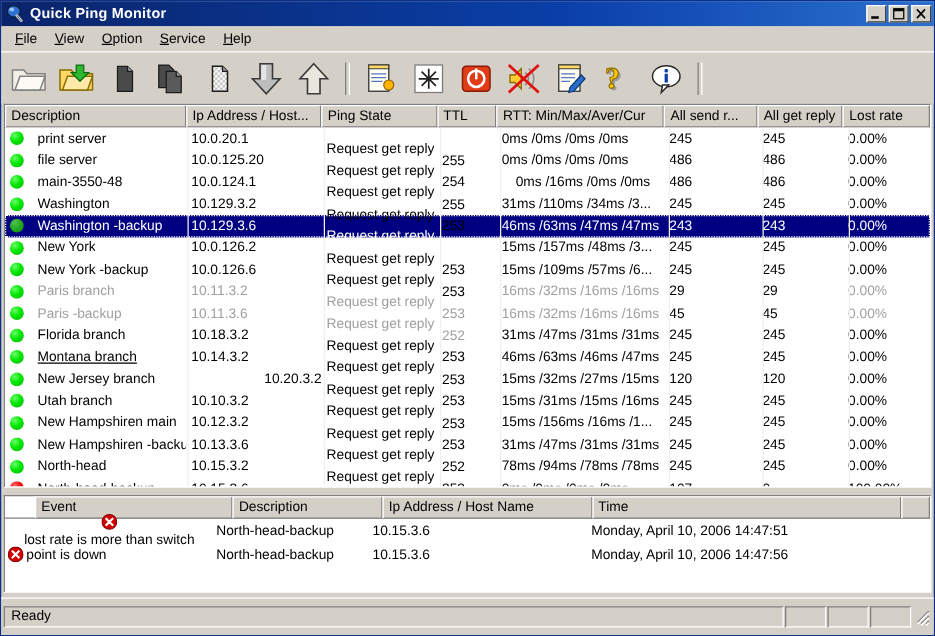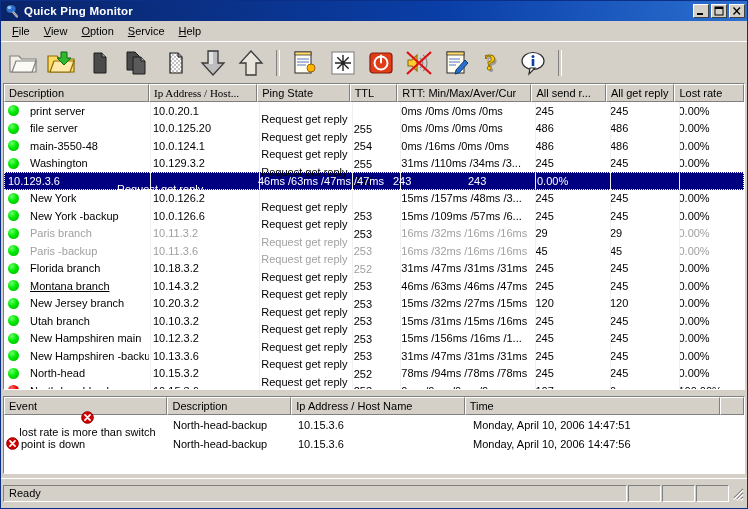--- a/index.html
+++ b/index.html
@@ -415,21 +415,21 @@
         <rect x="12.7" y="10" width="2.6" height="7" fill="#0a3fa8"></rect>
       </svg>
     </span>
 
     <span class="tsep"></span>
   </div>
 
   <div class="listpane">
     <div class="hdrrow" id="list-header">
         <div class="hcell" style="width: 146px;">Description</div>
-        <div class="hcell" style="width: 109px; font-family: Liberation Serif, serif;">Ip Address / Host...</div>
+        <div class="hcell" style="width: 109px;">Ip Address / Host...</div>
         <div class="hcell" style="width: 93px;">Ping State</div>
         <div class="hcell" style="width: 48px;">TTL</div>
         <div class="hcell" style="width: 135px;">RTT: Min/Max/Aver/Cur</div>
         <div class="hcell" style="width: 75px;">All send r...</div>
         <div class="hcell" style="width: 69px;">All get reply</div>
         <div class="hcell" style="width: 70px;">Lost rate</div>
       </div>
     <div class="rows" id="list-rows">
         <div class="row">
           <div class="cell c-desc" style="width: 146px;">
@@ -458,39 +458,43 @@
           <div class="cell c-lost" style="width: 70px;">0.00%</div>
         </div>
         <div class="row">
           <div class="cell c-desc" style="width: 146px;">
             <span class="led green"></span>
             <span class="desc-text">main-3550-48</span>
           </div>
           <div class="cell c-ip" style="width: 109px;">10.0.124.1</div>
           <div class="cell c-state" style="width: 93px;">Request get reply</div>
           <div class="cell c-ttl" style="width: 48px;">255</div>
-          <div class="cell c-rtt" style="width: 135px;">0ms /16ms /0ms /0ms</div>
+          <div class="cell c-rtt" style="width: 135px; text-align: center;">0ms /16ms /0ms /0ms</div>
           <div class="cell c-send" style="width: 75px;">486</div>
           <div class="cell c-get" style="width: 69px;">486</div>
           <div class="cell c-lost" style="width: 70px;">0.00%</div>
         </div>
         <div class="row">
           <div class="cell c-desc" style="width: 146px;">
             <span class="led green"></span>
             <span class="desc-text">Washington</span>
           </div>
           <div class="cell c-ip" style="width: 109px;">10.129.3.2</div>
           <div class="cell c-state" style="width: 93px;">Request get reply</div>
           <div class="cell c-ttl" style="width: 48px;">253</div>
           <div class="cell c-rtt" style="width: 135px;">31ms /110ms /34ms /3...</div>
           <div class="cell c-send" style="width: 75px;">245</div>
           <div class="cell c-get" style="width: 69px;">245</div>
           <div class="cell c-lost" style="width: 70px;">0.00%</div>
         </div>
         <div class="row selected">
+          <div class="cell c-desc" style="width: 146px;">
+            <span class="led green"></span>
+            <span class="desc-text">Washington -backup</span>
+          </div>
           <div class="cell c-ip" style="width: 109px;">10.129.3.6</div>
           <div class="cell c-state" style="width: 93px;">Request get reply</div>
           <div class="cell c-ttl" style="width: 48px;">252</div>
           <div class="cell c-rtt" style="width: 135px;">46ms /63ms /47ms /47ms</div>
           <div class="cell c-send" style="width: 75px;">243</div>
           <div class="cell c-get" style="width: 69px;">243</div>
           <div class="cell c-lost" style="width: 70px;">0.00%</div>
         </div>
         <div class="row">
           <div class="cell c-desc" style="width: 146px;">
@@ -568,21 +572,21 @@
           <div class="cell c-rtt" style="width: 135px;">46ms /63ms /46ms /47ms</div>
           <div class="cell c-send" style="width: 75px;">245</div>
           <div class="cell c-get" style="width: 69px;">245</div>
           <div class="cell c-lost" style="width: 70px;">0.00%</div>
         </div>
         <div class="row">
           <div class="cell c-desc" style="width: 146px;">
             <span class="led green"></span>
             <span class="desc-text">New Jersey branch</span>
           </div>
-          <div class="cell c-ip" style="width: 109px;">10.20.3.2</div>
+          <div class="cell c-ip" style="width: 109px; text-align: right;">10.20.3.2</div>
           <div class="cell c-state" style="width: 93px;">Request get reply</div>
           <div class="cell c-ttl" style="width: 48px;">253</div>
           <div class="cell c-rtt" style="width: 135px;">15ms /32ms /27ms /15ms</div>
           <div class="cell c-send" style="width: 75px;">120</div>
           <div class="cell c-get" style="width: 69px;">120</div>
           <div class="cell c-lost" style="width: 70px;">0.00%</div>
         </div>
         <div class="row">
           <div class="cell c-desc" style="width: 146px;">
             <span class="led green"></span>
@@ -653,21 +657,21 @@
       <div class="vline" style="left: 255px;"></div>
       <div class="vline" style="left: 348px;"></div>
       <div class="vline" style="left: 396px;"></div>
       <div class="vline" style="left: 531px;"></div>
       <div class="vline" style="left: 606px;"></div>
       <div class="vline" style="left: 675px;"></div>
     </div>
 
   <div class="eventpane">
     <div class="ehdr" id="event-header">
-        <div class="hcell e-ev" style="width: 165px;">Event</div>
+        <div class="hcell e-ev" style="width: 165px; margin-left: 24px;">Event</div>
         <div class="hcell e-desc" style="width: 125px;">Description</div>
         <div class="hcell e-ip" style="width: 175px;">Ip Address / Host Name</div>
         <div class="hcell e-time" style="width: 258px;">Time</div>
         <div class="hcell e-pad"></div>
       </div>
     <div id="event-rows">
         <div class="erow">
           <div class="ecell e-ev ev" style="width: 165px; flex-direction: column;">
             <svg class="err-icon" viewBox="0 0 14 14" width="13" height="13">
               <circle cx="7" cy="7" r="6.3" fill="#d40000" stroke="#8a0000" stroke-width="1"></circle>

